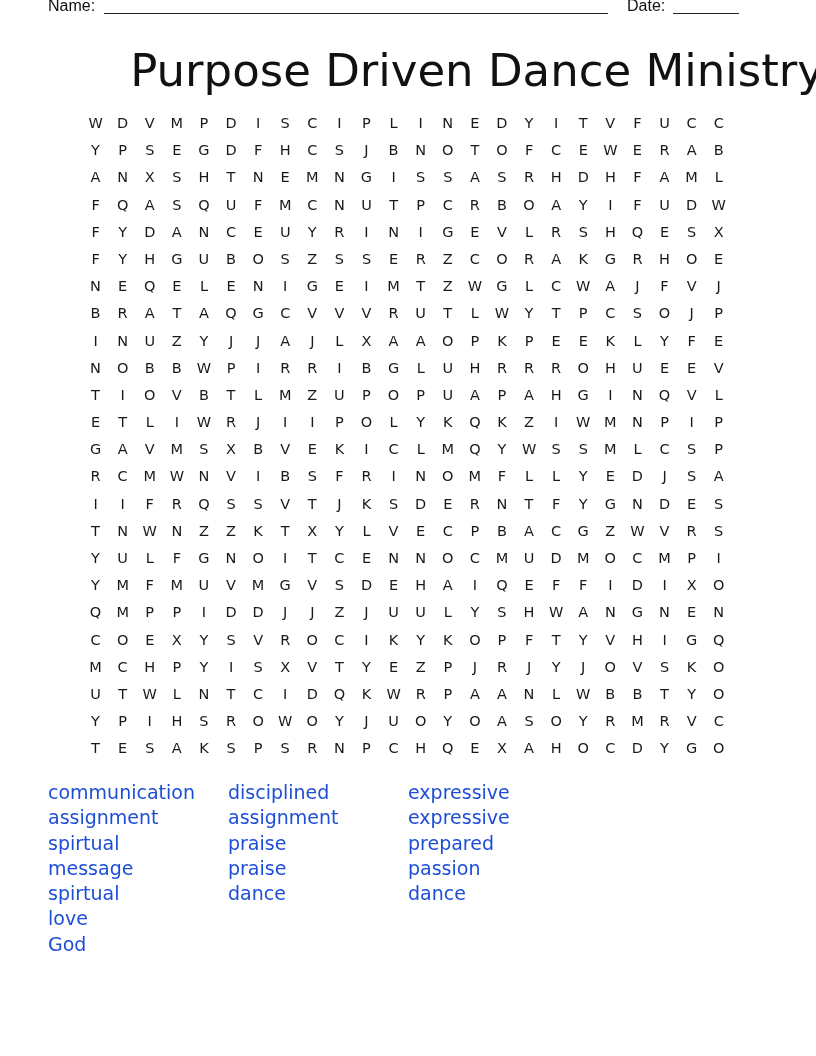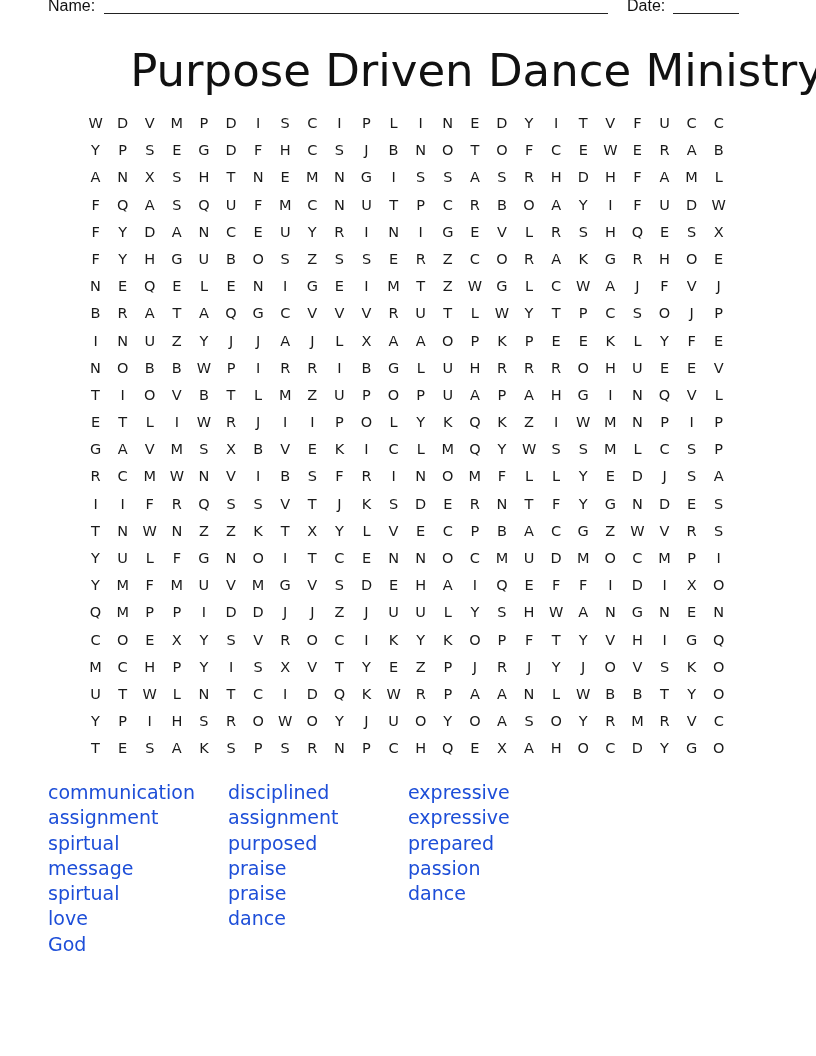--- a/index.html
+++ b/index.html
@@ -666,21 +666,20 @@
       <div class="word">assignment</div>
       <div class="word">spirtual</div>
       <div class="word">message</div>
       <div class="word">spirtual</div>
       <div class="word">love</div>
       <div class="word">God</div>
     </div>
     <div class="col">
       <div class="word">disciplined</div>
       <div class="word">assignment</div>
-      <div class="word">purposed</div>
       <div class="word">praise</div>
       <div class="word">praise</div>
       <div class="word">dance</div>
     </div>
     <div class="col">
       <div class="word">expressive</div>
       <div class="word">expressive</div>
       <div class="word">prepared</div>
       <div class="word">passion</div>
       <div class="word">dance</div>

